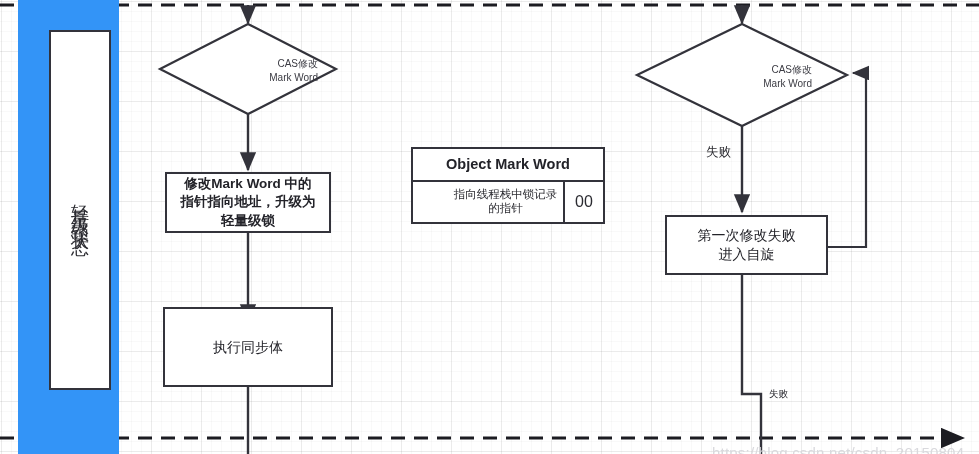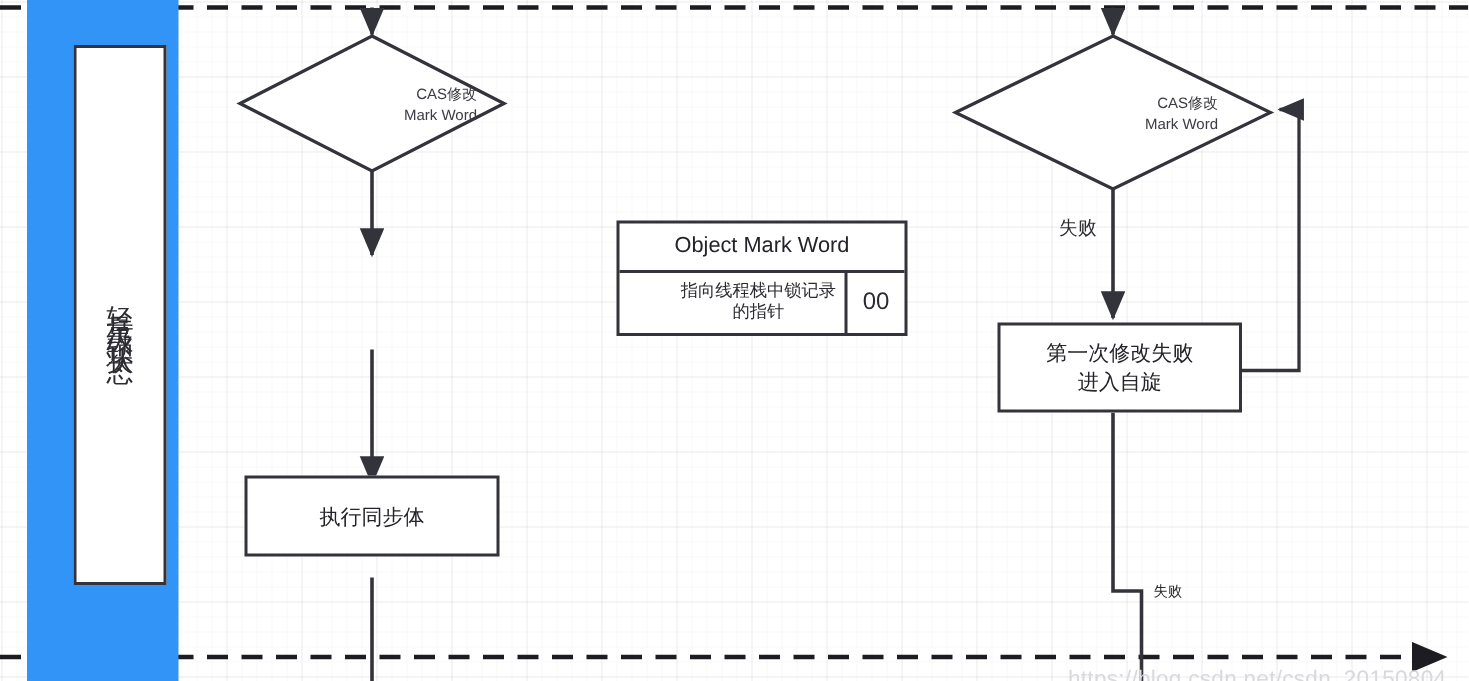--- a/index.html
+++ b/index.html
@@ -94,21 +94,21 @@
     top: 147px;
     width: 194px;
     box-sizing: border-box;
     border: 2px solid #33333b;
     background: #ffffff;
   }
   #mark-word-table .tbl-head {
     box-sizing: border-box;
     border-bottom: 2px solid #33333b;
     text-align: center;
-    font-weight: normal;
+    font-weight: bold;
     font-size: 14.5px;
     color: #232329;
     padding: 7px 4px 8px 4px;
   }
   #mark-word-table .tbl-row {
     display: flex;
     align-items: stretch;
     margin-left: 35px;
   }
   #mark-word-table .cell-ptr {
@@ -219,22 +219,25 @@
       <span id="state-panel-label">轻量级锁状态</span>
     </div>
   </div>
 
   <div class="diamond-label" style="left:178px; top:57px; width:140px;">CAS修改
 Mark Word</div>
 
   <div class="diamond-label" style="left:672px; top:63px; width:140px;">CAS修改
 Mark Word</div>
 
-
-  <div class="node-box plain-box" style="left:163px; top:317px; width:170px; height:54px;">执行同步体</div>
+  <div class="node-box bold-box" style="left:165px; top:172px; width:166px; height:61px; white-space:pre-line;">修改Mark Word 中的
+指针指向地址，升级为
+轻量级锁</div>
+
+  <div class="node-box plain-box" style="left:163px; top:307px; width:170px; height:80px;">执行同步体</div>
 
   <div class="node-box plain-box" style="left:665px; top:215px; width:163px; height:60px; white-space:pre-line;">第一次修改失败
 进入自旋</div>
 
   <div id="mark-word-table">
     <div class="tbl-head">Object Mark Word</div>
     <div class="tbl-row">
       <div class="cell-ptr">指向线程栈中锁记录的指针</div>
       <div class="cell-bits">00</div>
     </div>

